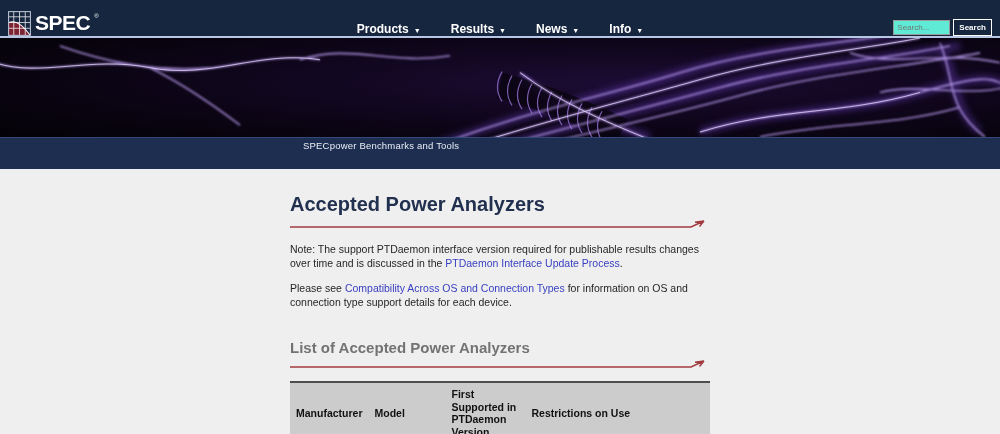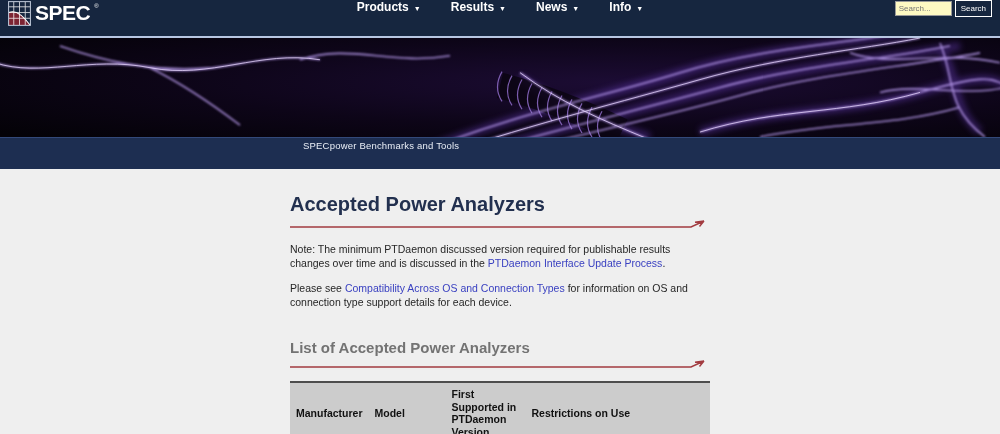--- a/index.html
+++ b/index.html
@@ -6,39 +6,39 @@
   html,body { width:1000px; height:434px; overflow:hidden; }
   body {
     font-family:"Liberation Sans", sans-serif;
     background:var(--page-bg, #efefef);
   }
 
   
   .topbar {
     position:relative; height:36px;
     background:var(--navy, #16263f);
-    display:flex; align-items:flex-start; padding:0 8px;
+    display:flex; align-items:flex-end; padding:0 8px;
   }
   .logo { display:flex; align-items:flex-start; gap:4px; cursor:pointer; }
   .logo-icon { width:23px; height:25px; margin-top:1px; }
   .logo-text { color:#fff; font-weight:bold; font-size:21px; letter-spacing:-0.5px; line-height:25px; }
   .logo-reg  { color:#fff; font-size:6px; margin-top:3px; }
   .menu { position:absolute; left:50%; transform:translateX(-50%); display:flex; gap:30px; }
   .menu-item { color:#fff; font-size:12px; font-weight:bold; display:flex; align-items:center; gap:5px; cursor:pointer; white-space:nowrap; }
   .caret { font-size:7px; line-height:1; margin-top:2px; color:#fff; }
   .search { margin-left:auto; display:flex; align-items:center; }
   .search input {
     width:57px; height:15px; font-size:8px; padding:1px 3px;
-    border:1px solid #999; background:#fef9c3; color:#333;
+    border:1px solid #999; background:#5eead4; color:#333;
     font-family:"Liberation Sans", sans-serif;
   }
   .search button {
     height:17px; margin-left:3px; padding:0 5px;
     background:var(--navy, #16263f); color:#fff;
-    border:1px solid #fff; font-size:8px; font-weight:normal; cursor:pointer;
+    border:1px solid #fff; font-size:8px; font-weight:bold; cursor:pointer;
     font-family:"Liberation Sans", sans-serif;
   }
 
   
   .banner {
     position:relative; height:101px; overflow:hidden;
     background:#06030a; border-top:2px solid #b7c6e2;
   }
   .banner svg { position:absolute; inset:0; width:100%; height:100%; display:block; }
   .banner-caption {
@@ -188,21 +188,21 @@
   <div class="banner-caption">
     <span>SPECpower Benchmarks and Tools</span>
   </div>
 
   <main class="content">
     <h1>Accepted Power Analyzers</h1>
     <svg class="rule" viewBox="0 0 420 12">
       <path d="M0,8 H401 L414,2 M414,2 L405,3.2 M414,2 L409.5,7.5" fill="none" stroke="var(--accent-red, #a23b40)" stroke-width="1.4"></path>
     </svg>
 
-    <p><span>Note: The minimum PTDaemon discussed version required for publishable results changes over time and is discussed in the </span><a href="#">PTDaemon Interface Update Process</a><span>.</span></p>
+    <p><span>Note: The support PTDaemon interface version required for publishable results changes over time and is discussed in the </span><a href="#">PTDaemon Interface Update Process</a><span>.</span></p>
 
     <p><span>Please see </span><a href="#">Compatibility Across OS and Connection Types</a><span> for information on OS and connection type support details for each device.</span></p>
 
     <h2>List of Accepted Power Analyzers</h2>
     <svg class="rule" viewBox="0 0 420 12">
       <path d="M0,8 H401 L414,2 M414,2 L405,3.2 M414,2 L409.5,7.5" fill="none" stroke="var(--accent-red, #a23b40)" stroke-width="1.4"></path>
     </svg>
 
     <table>
       <thead>

